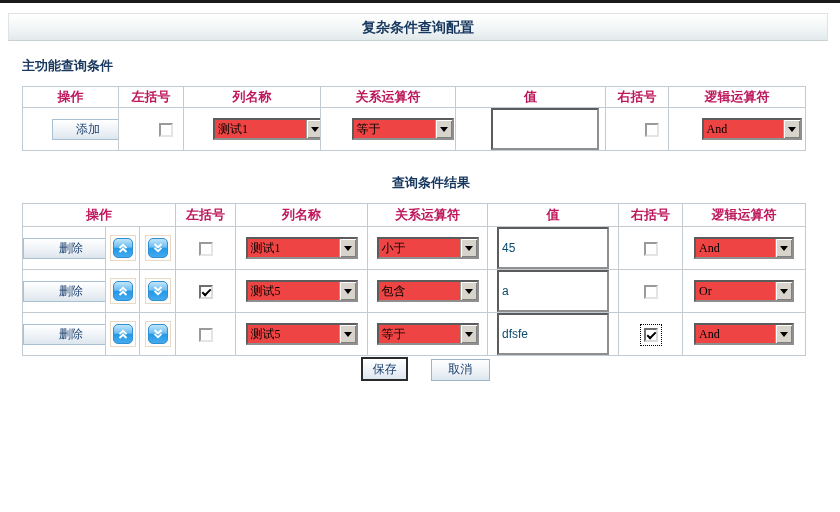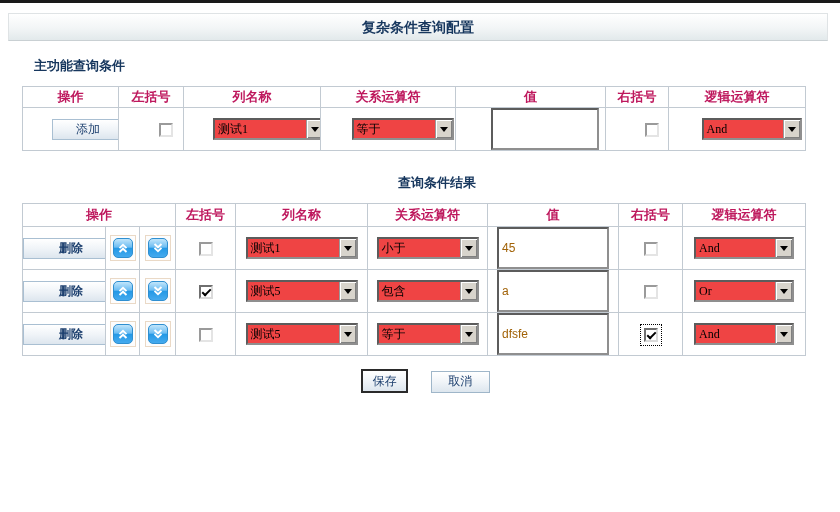--- a/index.html
+++ b/index.html
@@ -6,78 +6,78 @@
   html,body { width:840px; height:512px; background:#fff; overflow:hidden;
     font-family:"Liberation Sans","DejaVu Sans",sans-serif; }
 
   .topbar { height:3px; background:#1a1a1a; width:100%; }
 
   .titlebar { margin:10px 12px 0 8px; height:28px; line-height:26px;
     background:linear-gradient(180deg,#ffffff 0%,#f2f5f6 55%,#e2e9eb 100%);
     border:1px solid #dfe3e5; border-bottom:1px solid #c9d0d3;
     text-align:center; font-size:14px; font-weight:bold; color:#17375e; }
 
-  .section-label { margin:16px 0 0 34px; font-size:13px; font-weight:bold; color:#17375e; }
+  .section-label { margin:16px 0 0 22px; font-size:13px; font-weight:bold; color:#17375e; }
 
   table { border-collapse:collapse; margin:11px 0 0 22px; table-layout:fixed; width:783px; }
   th, td { border:1px solid #c2cad2; text-align:center; vertical-align:middle;
     font-size:13px; overflow:hidden; }
   th { color:#be185d; font-weight:bold; height:21px; background:#fff; }
   .t2 th { height:23px; }
   .t1 td { height:40px;padding-left:29px; }
   .t2 td { height:38px; }
 
   
   .btn { display:inline-block; height:21px; line-height:19px; font-size:12px;
     color:#1c3f6e; text-align:center;
     background:linear-gradient(180deg,#ffffff 0%,#f0f4f8 50%,#dde6ee 100%);
     border:1px solid #a9bfd2; cursor:pointer; }
   .btn-add { width:72px; }
-  .btn-del { width:96px;font-weight:bold; }
+  .btn-del { width:96px; }
   .btn-save { width:47px; height:24px; line-height:20px; border:2px solid #2a2a2a; }
   .btn-cancel { width:59px; height:22px; border:1px solid #9fb6c9; margin-left:18px; }
 
   
   .sel { display:inline-flex; align-items:stretch; height:22px; background:#ef4444;
     border:2px solid; border-color:#5c5c5c #8f8f8f #8f8f8f #5c5c5c; text-align:left;
     vertical-align:middle; cursor:default;font-family:Liberation Serif, serif; }
   .sel-text { flex:1; font-size:12px; color:#000; line-height:18px; padding-left:3px;
     white-space:nowrap; }
   .sel-btn { width:17px; background:#d8d4cc; border-left:1px solid #9a9a9a;
     box-shadow:inset 1px 1px 0 #ffffff, inset -1px -1px 0 #808080;
     display:flex; align-items:center; justify-content:center; }
   .tri { width:0; height:0; border:4px solid transparent; border-top:5px solid #000;
     margin-top:5px; }
   .w112 { width:112px; } .w104 { width:102px; } .w100 { width:100px;gap:36px; }
 
   
   .txt { height:42px; width:108px; border:2px solid; vertical-align:middle;
     border-color:#5c5c5c #8f8f8f #8f8f8f #5c5c5c; font-size:12px; padding:0 3px;
-    font-family:"Liberation Sans","DejaVu Sans",sans-serif; color:#a16207; background:#fff; }
+    font-family:"Liberation Sans","DejaVu Sans",sans-serif; color:#0c4a6e; background:#fff; }
   .t2 .txt { width:112px; }
 
   
   .checkbox { position:relative; display:inline-block; width:14px; height:14px;
     background:#fff; border:2px solid; border-color:#9a9a9a #e4e4e4 #e4e4e4 #9a9a9a;
     vertical-align:middle; cursor:pointer; }
   .checkbox.checked { border-color:#6f6f6f #dadada #dadada #6f6f6f; }
   .checkbox.checked::before { content:""; position:absolute; left:1px; top:2px;
     width:7px; height:3px; border-left:2px solid #000; border-bottom:2px solid #000;
     transform:rotate(-45deg); }
   .focus-ring { outline:1px dotted #000; outline-offset:3px; }
 
   
   .icon-box { display:inline-block; padding:2px; border:1px solid #ead9c6;
     background:#fdfdfd; line-height:0; cursor:pointer; }
   .move-icon { display:inline-block; width:20px; height:20px; border-radius:5px;
     border:1px solid #2f8fd0; line-height:0;
     background:linear-gradient(180deg,#c2e6fb 0%,#6dbdf2 45%,#2499e6 52%,#45aaee 100%); }
   .move-icon svg { margin:2px; }
 
-  .footer { width:783px; margin:13px 0 0 34px; text-align:center; }
+  .footer { width:783px; margin:1px 0 0 34px; text-align:center; }
 </style>
 </head>
 <body>
 
 <div class="topbar"></div>
 
 <div class="titlebar">复杂条件查询配置</div>
 
 <div class="section-label">主功能查询条件</div>
 

